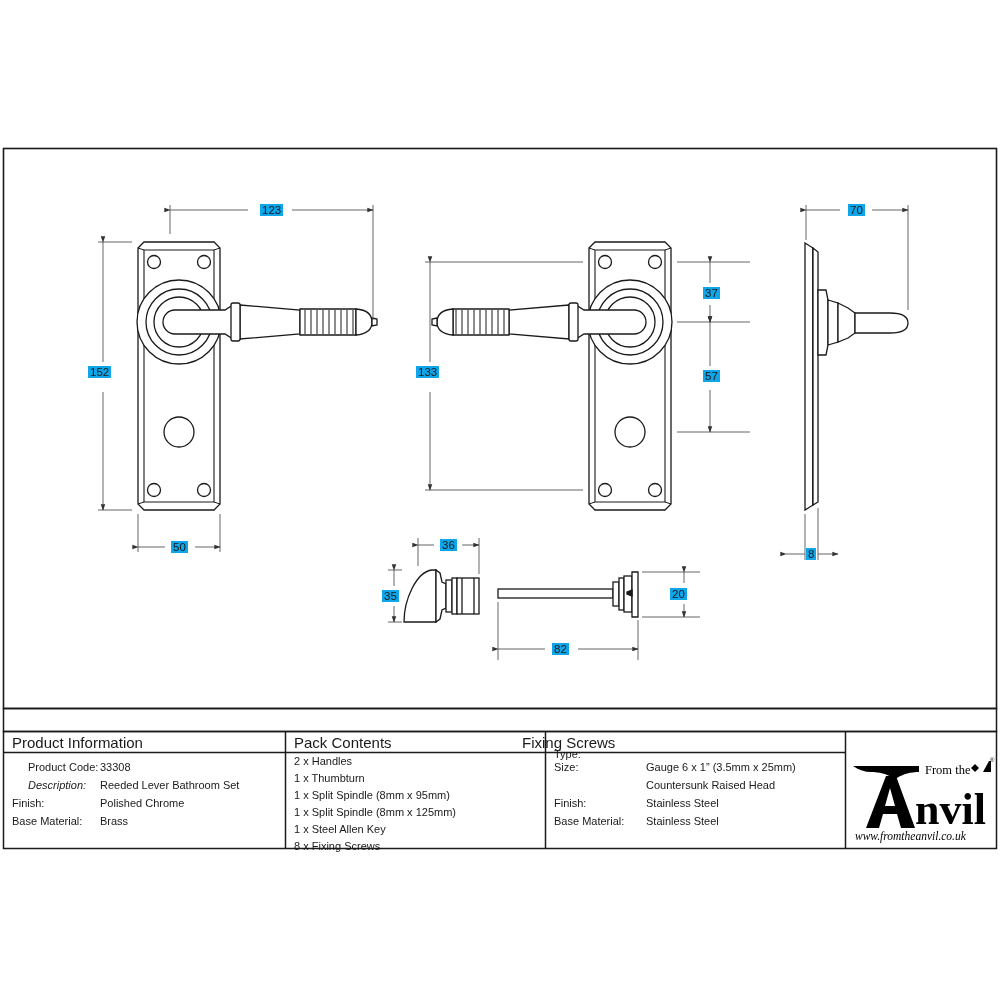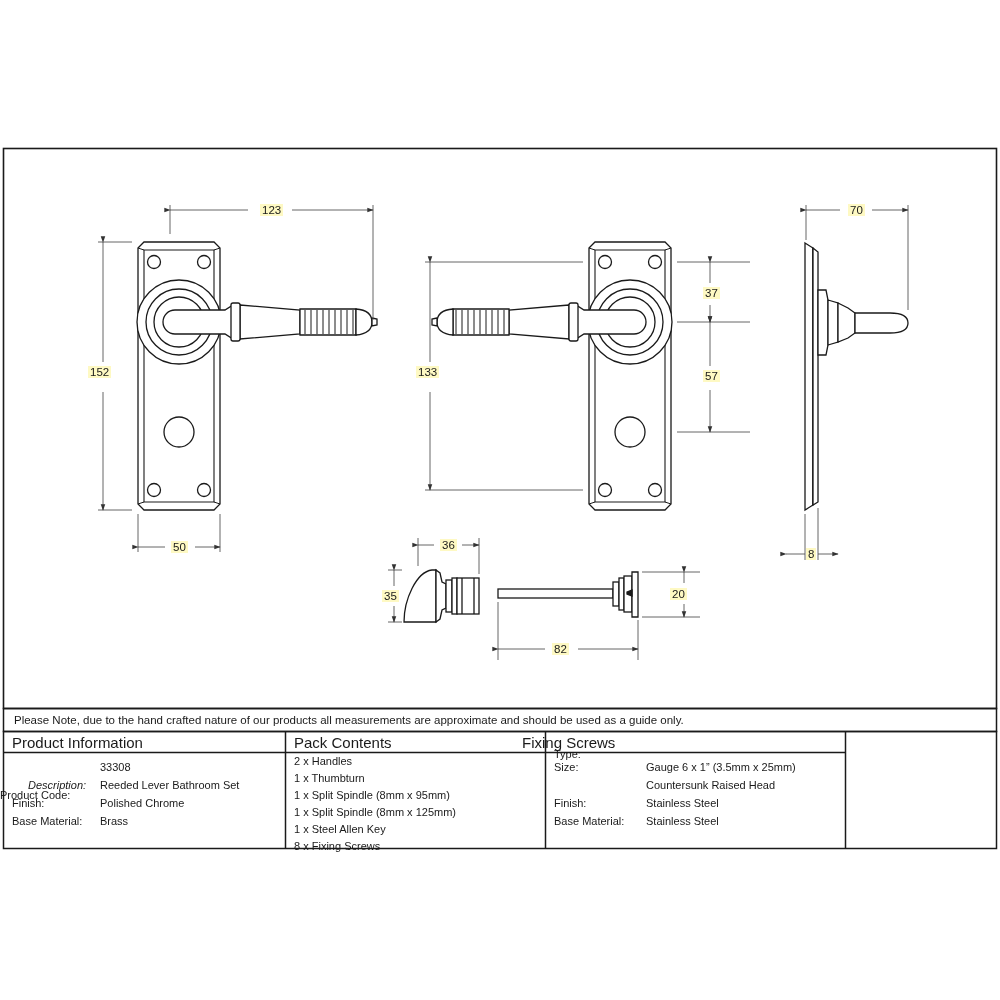--- a/index.html
+++ b/index.html
@@ -29,21 +29,21 @@
     height: 1000px;
   }
   .txt {
     position: absolute;
     font-family: "Liberation Sans", sans-serif;
     white-space: nowrap;
   }
   .dim-label {
     font-size: 11.5px;
     color: #1a1a1a;
-    background: #fef9c3;
+    background: #0ea5e9;
     padding: 0 2px;
     line-height: 12px;
   }
   .note-text {
     font-size: 11.5px;
     line-height: 14px;
   }
   .tbl-head {
     font-size: 15px;
     line-height: 14px;
@@ -298,27 +298,26 @@
 
   <div class="txt dim-label" style="left:848px; top:204px;">70</div>
   <div class="txt dim-label" style="left:806px; top:548px;">8</div>
 
   <div class="txt dim-label" style="left:440px; top:539px;">36</div>
   <div class="txt dim-label" style="left:382px; top:590px;">35</div>
 
   <div class="txt dim-label" style="left:552px; top:643px;">82</div>
   <div class="txt dim-label" style="left:670px; top:588px;">20</div>
 
-  <div class="txt note-text" style="left:14px; top:713px;">Please Note, due to the hand crafted nature of our products all measurements are approximate and should be used as a guide only.</div>
 
   <div class="txt tbl-head" style="left:12px; top:736px;">Product Information</div>
   <div class="txt tbl-head" style="left:294px; top:736px;">Pack Contents</div>
   <div class="txt tbl-head" style="left:522px; top:736px;">Fixing Screws</div>
 
-  <div class="txt tbl-cell" style="left:0; top:760px;margin-top:28px;">Product Code:</div>
+  <div class="txt tbl-cell" style="left:28px; top:760px;">Product Code:</div>
   <div class="txt tbl-cell" style="left:100px; top:760px;">33308</div>
 
   <div class="txt tbl-cell" style="left:28px; top:778px;font-style:italic;">Description:</div>
   <div class="txt tbl-cell" style="left:100px; top:778px;">Reeded Lever Bathroom Set</div>
 
   <div class="txt tbl-cell" style="left:12px; top:796px;">Finish:</div>
   <div class="txt tbl-cell" style="left:100px; top:796px;">Polished Chrome</div>
 
   <div class="txt tbl-cell" style="left:12px; top:814px;">Base Material:</div>
   <div class="txt tbl-cell" style="left:100px; top:814px;">Brass</div>
@@ -335,14 +334,37 @@
 
   <div class="txt tbl-cell" style="left:554px; top:747px;">Type:</div>
   <div class="txt tbl-cell" style="left:646px; top:778px;">Countersunk Raised Head</div>
 
   <div class="txt tbl-cell" style="left:554px; top:796px;">Finish:</div>
   <div class="txt tbl-cell" style="left:646px; top:796px;">Stainless Steel</div>
 
   <div class="txt tbl-cell" style="left:554px; top:814px;">Base Material:</div>
   <div class="txt tbl-cell" style="left:646px; top:814px;">Stainless Steel</div>
 
+  <div class="logo-wrap">
+    <svg viewBox="0 0 152 92" width="152" height="92">
+
+      <g fill="#000000">
+        <path d="M 8 14 L 74 14 L 74 20 C 66 20 58 22 52 26 L 48 26 C 42 22 34 20 26 20
+                 C 20 20 14 18 8 14 Z"></path>
+        <path d="M 41 24 L 51 24 L 70 76 L 56 76 L 52 62 L 38 62 L 34 76 L 21 76 Z
+                 M 45 36 L 40 54 L 50 54 Z"></path>
+      </g>
+
+      <text x="80" y="22" font-family="&quot;Liberation Serif&quot;, serif" font-size="12.5" fill="#000000">From the</text>
+
+      <path d="M 126 16 L 130 12 L 134 16 L 130 20 Z" fill="#000000"></path>
+
+      <path d="M 138 20 L 144 9 L 146 9 L 146 20 Z" fill="#000000"></path>
+
+      <text x="145" y="10" font-family="&quot;Liberation Sans&quot;, sans-serif" font-size="6" fill="#000000">®</text>
+
+      <text x="70" y="72" font-family="&quot;Liberation Serif&quot;, serif" font-size="44" font-weight="bold" fill="#000000">nvil</text>
+
+      <text x="10" y="88" font-family="&quot;Liberation Serif&quot;, serif" font-size="11.5" font-style="italic" fill="#000000">www.fromtheanvil.co.uk</text>
+    </svg>
+  </div>
 
 </div>
 
 </body></html>

